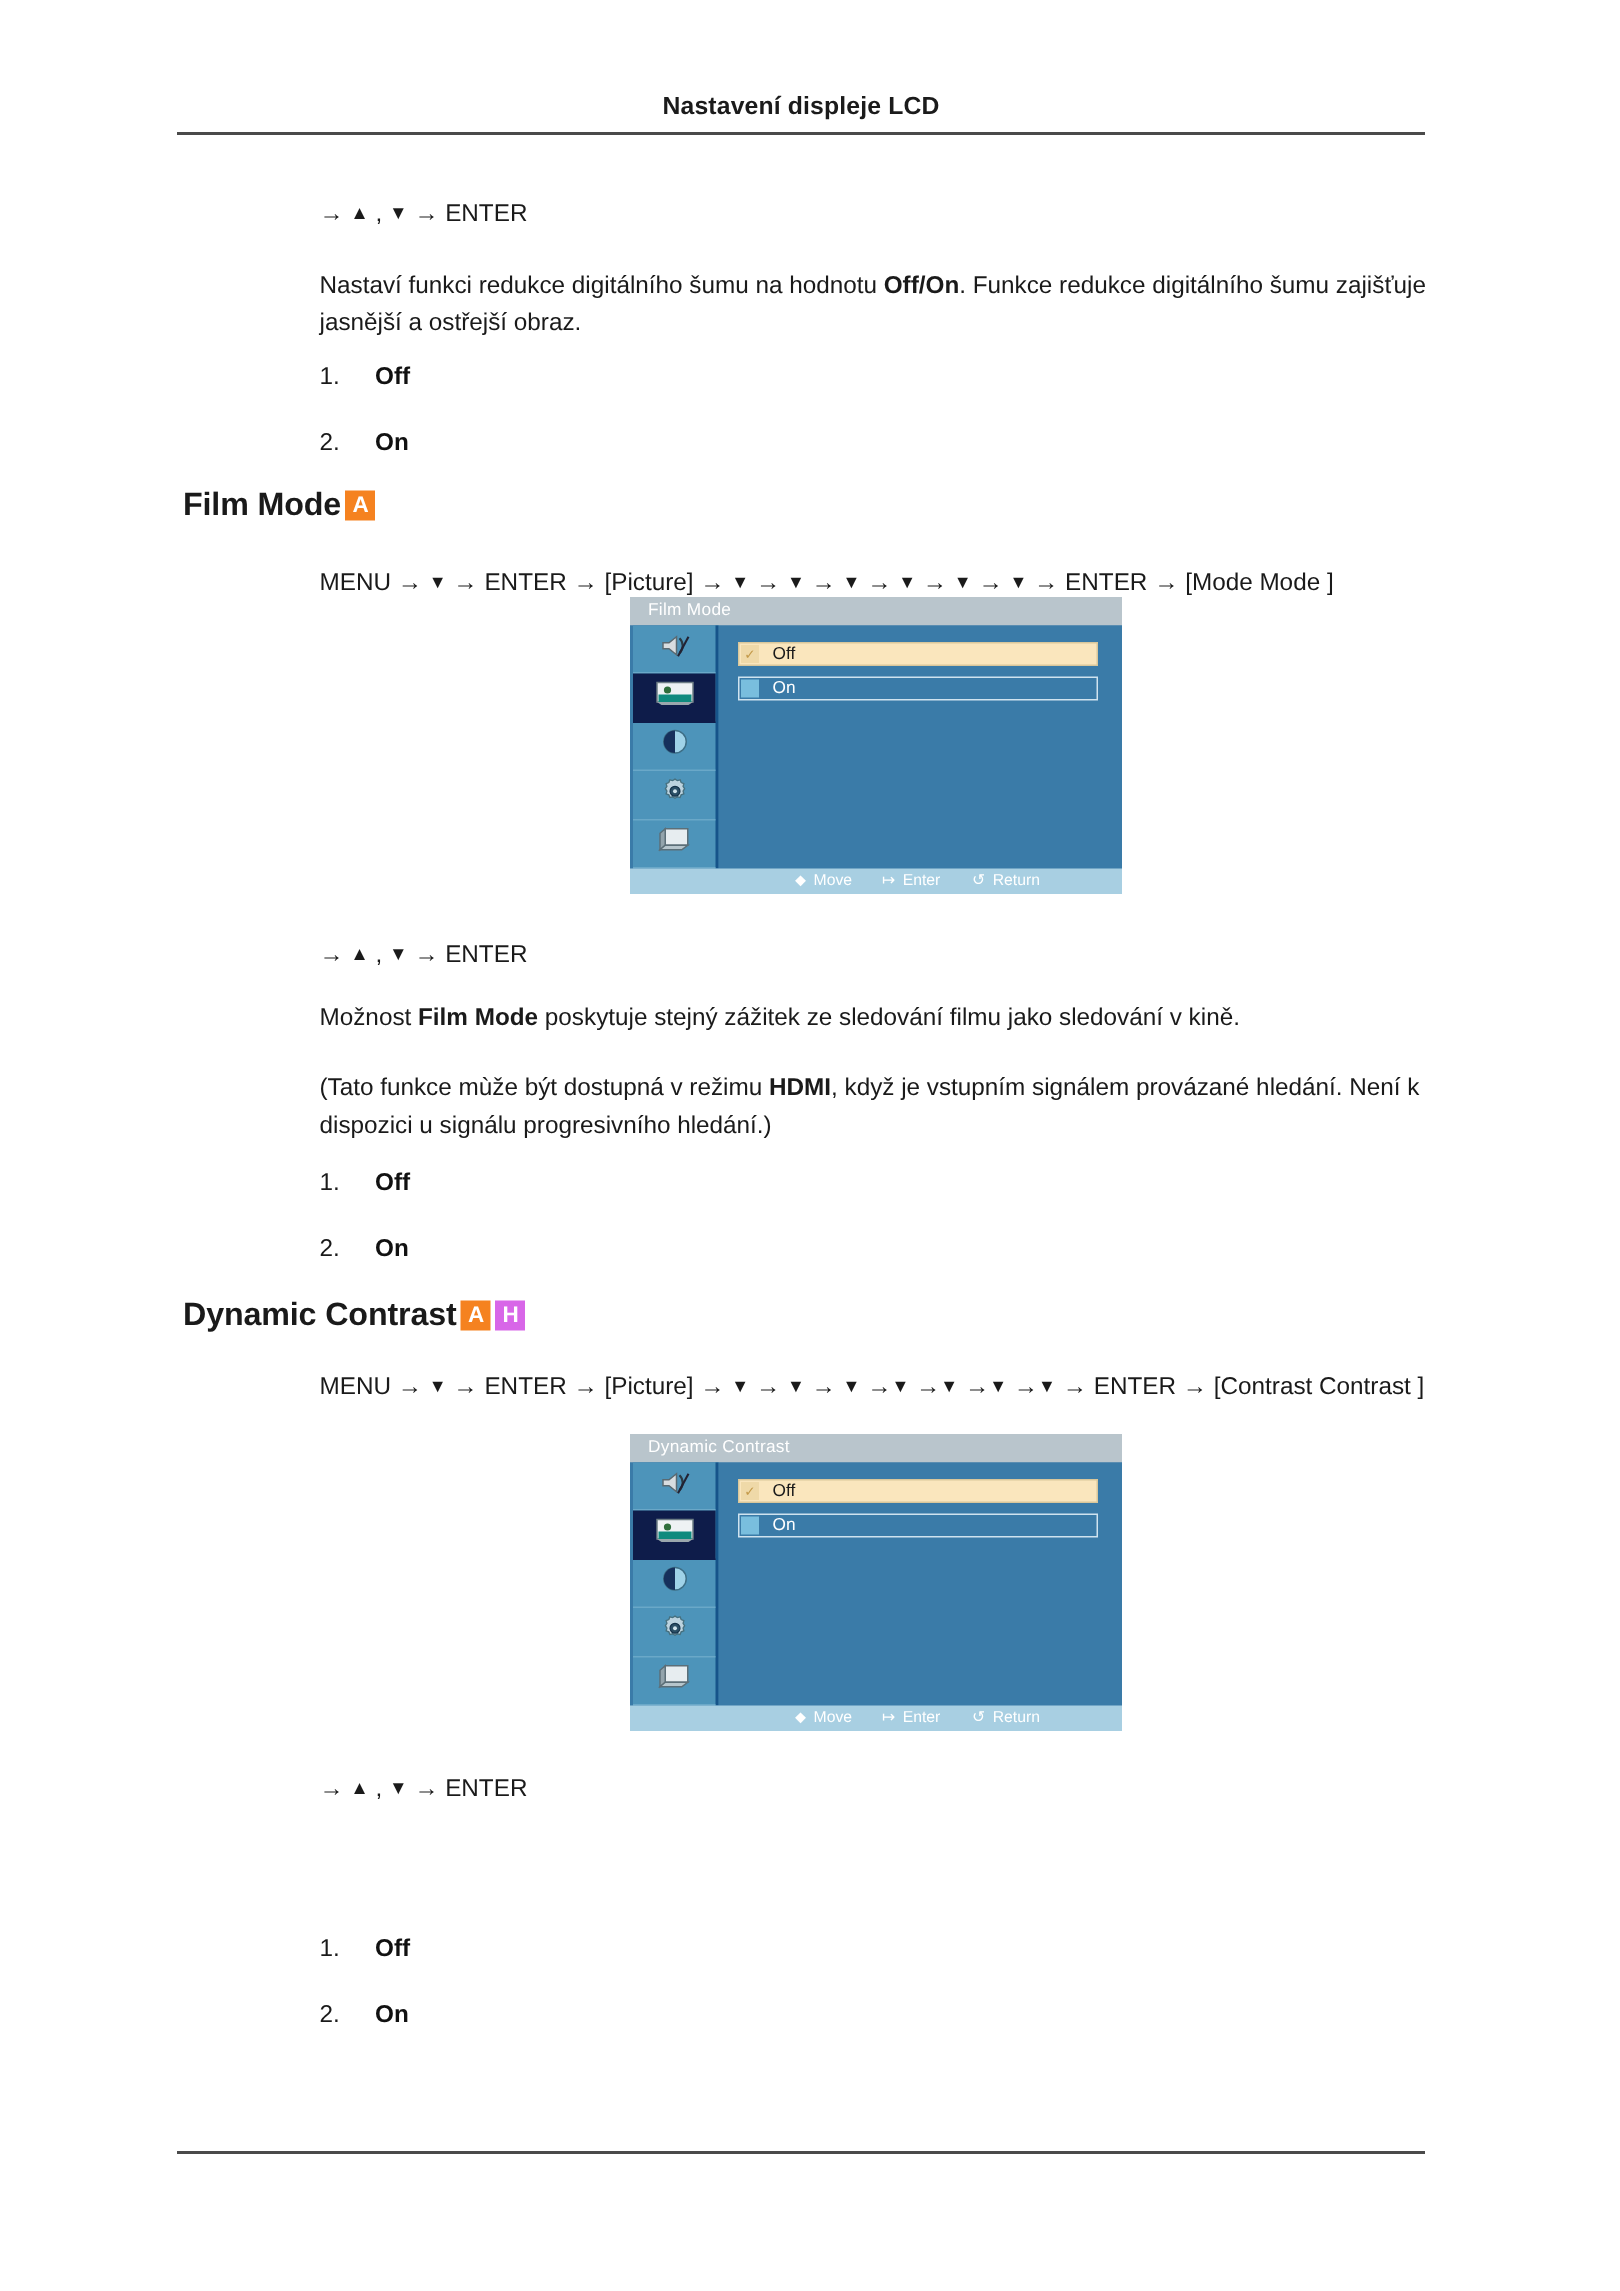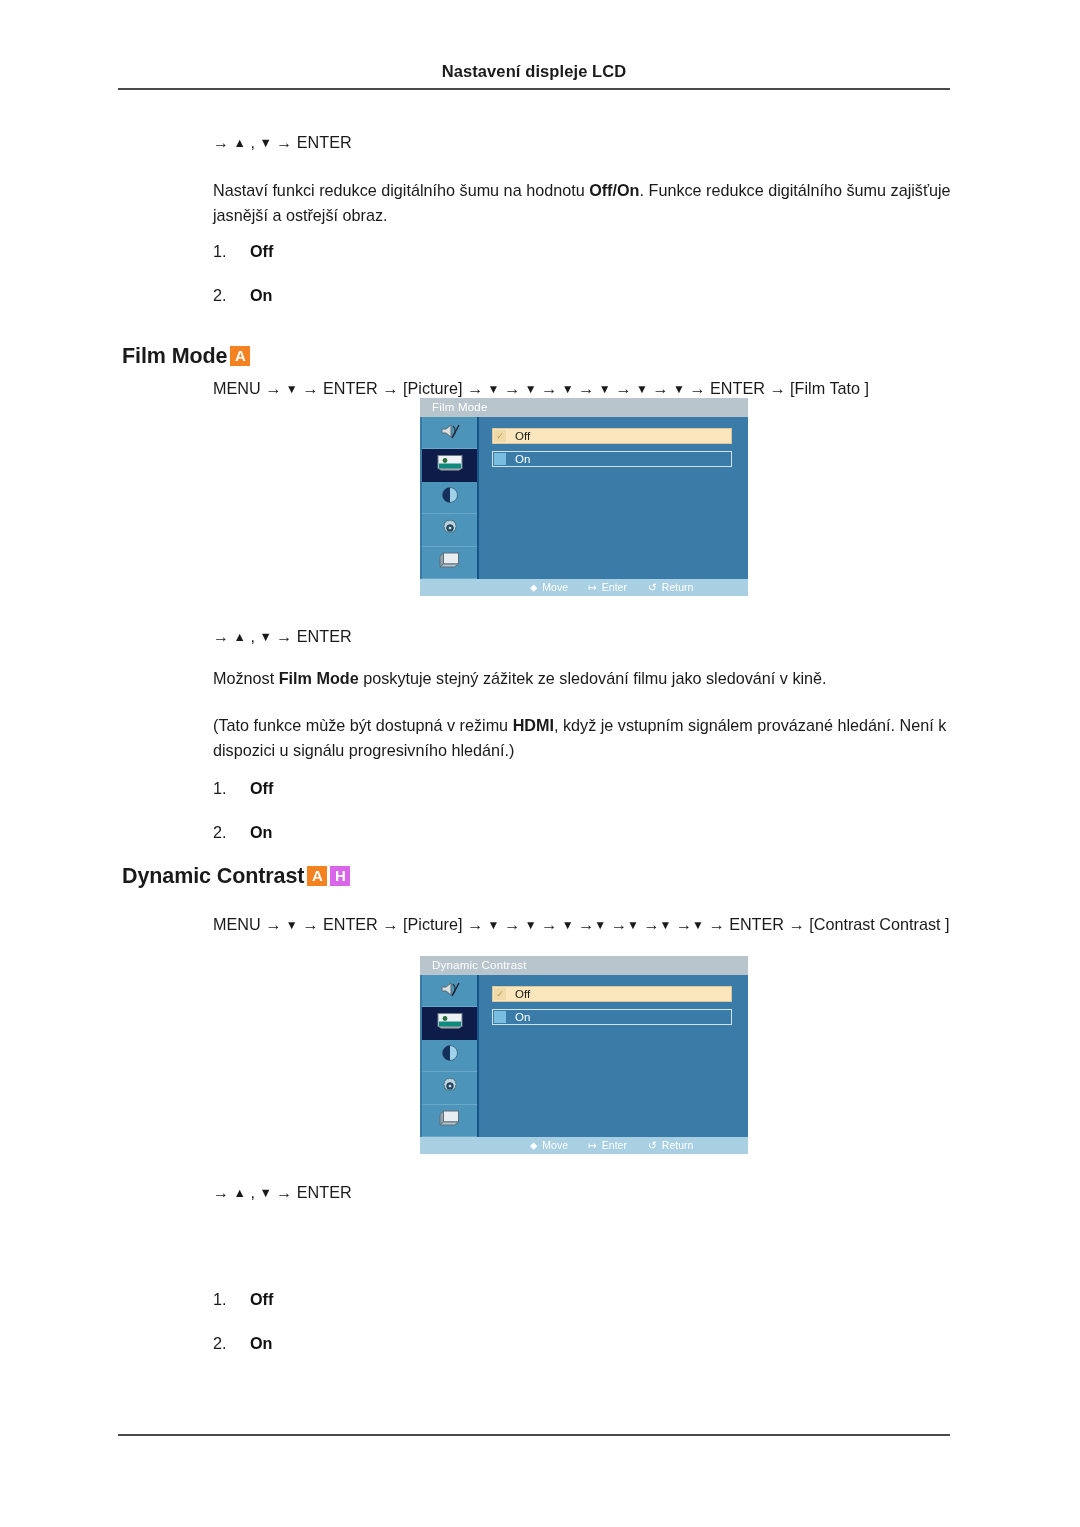--- a/index.html
+++ b/index.html
@@ -289,37 +289,37 @@
     <div class="li">
       <span class="num">1.</span>
       <span class="val">Off</span>
     </div>
     <div class="li">
       <span class="num">2.</span>
       <span class="val">On</span>
     </div>
   </div>
 
-  <h2 class="heading" style="top:344px; margin:0;">
+  <h2 class="heading" style="top:324px; margin:0;">
     <span>Film Mode</span><span class="badge badge-a">A</span>
   </h2>
 
   <div class="menupath" style="top:376px;">
     <span>MENU</span>
     → <span class="tri">▼</span> →
     <span>ENTER</span> →
     <span>[Picture]</span>
     → <span class="tri">▼</span>
     → <span class="tri">▼</span>
     → <span class="tri">▼</span>
     → <span class="tri">▼</span>
     → <span class="tri">▼</span>
     → <span class="tri">▼</span>
     → <span>ENTER</span>
-    → <span>[Film Tato ]</span>
+    → <span>[Mode Mode ]</span>
   </div>
 
   <div class="osd" style="left:420px; top:398px;">
     <div class="osd-title">Film Mode</div>
     <div class="osd-body">
       <div class="osd-sidebar">
         <div class="osd-ico">
           <span class="g">
             <svg width="22" height="18" viewBox="0 0 22 18">
               <path d="M3 7h4l5-4v12l-5-4H3z" fill="#d8dde0" stroke="#5a6a72" stroke-width="1"></path>

